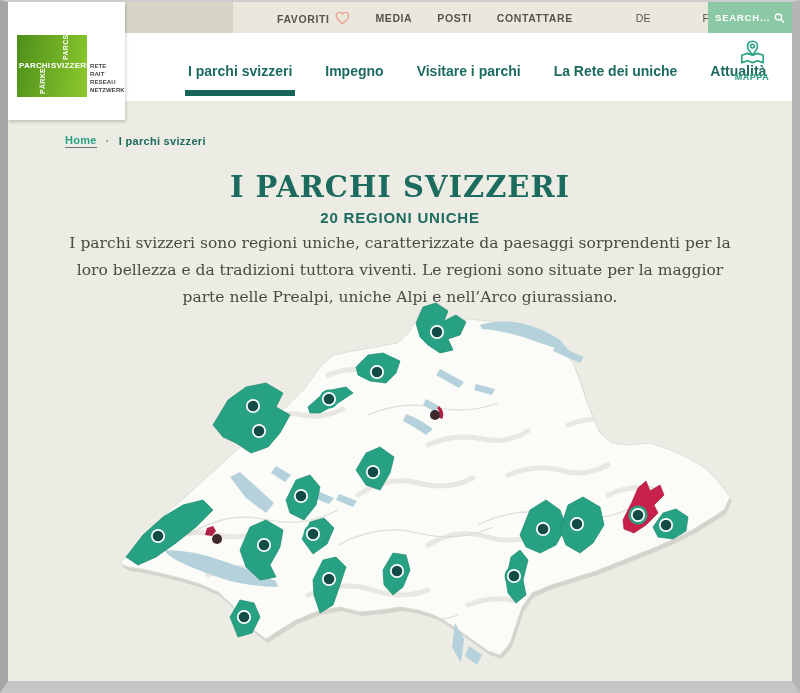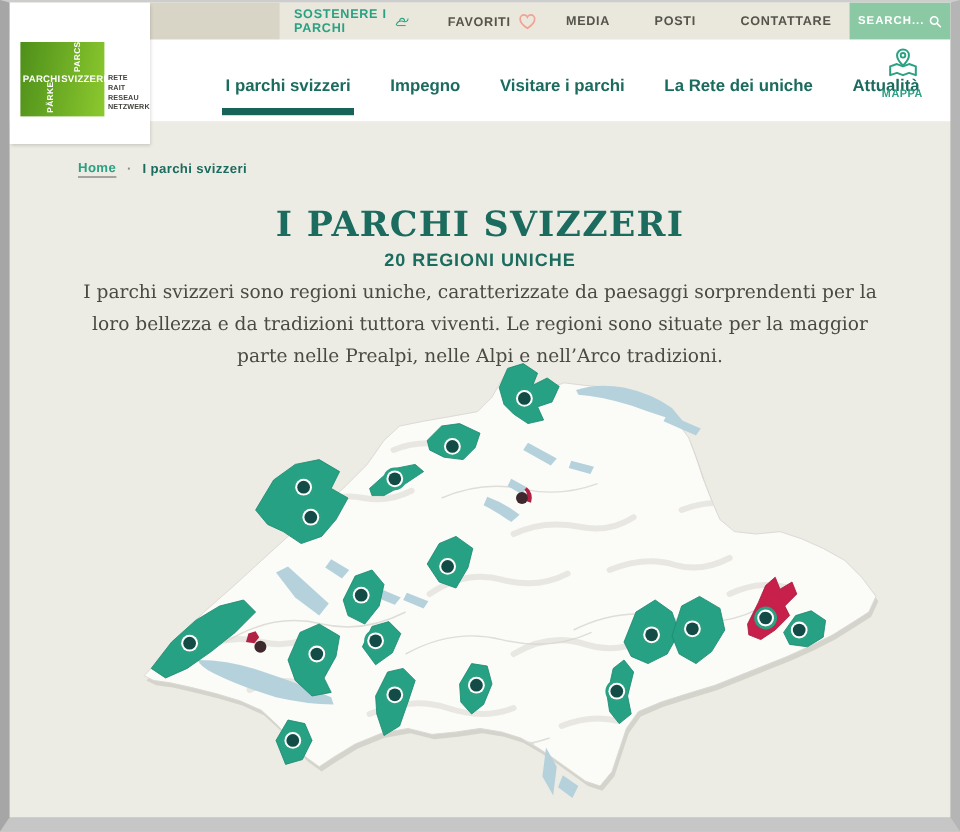--- a/index.html
+++ b/index.html
@@ -93,35 +93,27 @@
 </style>
 </head>
 <body>
 
 <div class="frame">
 <div class="page">
 
   <div class="topbar">
     <div class="topbar-dark-seg"></div>
     <div class="topbar-menu">
-      <div class="support-link">
-        <span>SOSTENERE I PARCHI</span>
-        <svg width="19" height="15" viewBox="0 0 19 15">
-          <path d="M2,12.5 C3,9.5 5.5,7.6 8.5,7.5 C11.5,7.4 12.5,9 15,8.3 C16.8,7.8 17.7,6.2 17.7,4.6" fill="none" stroke="#2aa183" stroke-width="1.4" stroke-linecap="round"></path>
-          <path d="M6.5,7.6 C6.3,5.6 7.8,4 9.8,4 C11.6,4 12.9,5.3 13,7" fill="none" stroke="#2aa183" stroke-width="1.4" stroke-linecap="round"></path>
-          <path d="M3,13.6 L14,13.6" fill="none" stroke="#2aa183" stroke-width="1.3" stroke-linecap="round"></path>
-        </svg>
-      </div>
       <div class="fav">
         <span class="tb-item">FAVORITI</span>
         <svg width="15" height="14" viewBox="0 0 16 15">
           <path d="M8,13.5 C8,13.5 1.5,9.3 1.5,5.2 C1.5,3 3.2,1.5 5,1.5 C6.3,1.5 7.5,2.2 8,3.4 C8.5,2.2 9.7,1.5 11,1.5 C12.8,1.5 14.5,3 14.5,5.2 C14.5,9.3 8,13.5 8,13.5 Z" fill="none" stroke="#f0a294" stroke-width="1.5"></path>
         </svg>
       </div>
-      <div id="tb-items" style="display:flex;gap:12px;">
+      <div id="tb-items" style="display:flex;">
             <span class="tb-item tb-gap">MEDIA</span>
             <span class="tb-item tb-gap">POSTI</span>
             <span class="tb-item tb-gap">CONTATTARE</span>
           </div>
       <div class="langs" id="langs">
             <span class="lang">DE</span>
             <span class="lang">FR</span>
             <span class="lang active">IT</span>
             <span class="lang">EN</span>
           </div>
@@ -171,21 +163,21 @@
   </div>
 
   <div class="breadcrumb">
     <span class="bc-home">Home</span>
     <span class="bc-sep">·</span>
     <span class="bc-cur">I parchi svizzeri</span>
   </div>
 
   <div class="page-title">I PARCHI SVIZZERI</div>
   <div class="page-sub">20 REGIONI UNICHE</div>
-  <div class="intro">I parchi svizzeri sono regioni uniche, caratterizzate da paesaggi sorprendenti per la loro bellezza e da tradizioni tuttora viventi. Le regioni sono situate per la maggior parte nelle Prealpi, nelle Alpi e nell’Arco tradizioni.</div>
+  <div class="intro">I parchi svizzeri sono regioni uniche, caratterizzate da paesaggi sorprendenti per la loro bellezza e da tradizioni tuttora viventi. Le regioni sono situate per la maggior parte nelle Prealpi, uniche Alpi e nell’Arco giurassiano.</div>
 
   <div class="map-wrap">
     <svg id="map-svg" width="784" height="386" viewBox="0 0 784 386">
       <defs>
         <clipPath id="chClip">
           <path d="M112,268 L128,252 L145,232 L162,215 L186,194 L210,172 L232,152 L255,132 L278,112 L298,92 L312,72 L325,60 L345,56 L368,52 L390,48 L402,36 L412,18 L422,10 L432,16 L438,26 L445,32 L452,28 L462,24 L478,26 L500,28 L522,34 L542,44 L556,56 L566,70 L572,86 L578,104 L585,122 L592,138 L604,148 L622,150 L642,148 L660,154 L678,162 L696,172 L710,186 L722,202 L716,215 L702,224 L686,234 L668,243 L648,252 L628,260 L608,268 L588,276 L565,283 L543,290 L524,298 L514,312 L508,330 L502,348 L492,360 L480,356 L466,346 L452,336 L440,328 L426,320 L410,315 L392,312 L372,315 L352,317 L332,312 L310,316 L288,325 L270,336 L258,344 L247,336 L236,325 L224,310 L210,297 L192,289 L172,283 L152,278 L134,274 L120,272 Z"></path>
         </clipPath>
       </defs>
 
       <path transform="translate(2,4)" fill="rgba(0,0,0,0.10)" d="M112,268 L128,252 L145,232 L162,215 L186,194 L210,172 L232,152 L255,132 L278,112 L298,92 L312,72 L325,60 L345,56 L368,52 L390,48 L402,36 L412,18 L422,10 L432,16 L438,26 L445,32 L452,28 L462,24 L478,26 L500,28 L522,34 L542,44 L556,56 L566,70 L572,86 L578,104 L585,122 L592,138 L604,148 L622,150 L642,148 L660,154 L678,162 L696,172 L710,186 L722,202 L716,215 L702,224 L686,234 L668,243 L648,252 L628,260 L608,268 L588,276 L565,283 L543,290 L524,298 L514,312 L508,330 L502,348 L492,360 L480,356 L466,346 L452,336 L440,328 L426,320 L410,315 L392,312 L372,315 L352,317 L332,312 L310,316 L288,325 L270,336 L258,344 L247,336 L236,325 L224,310 L210,297 L192,289 L172,283 L152,278 L134,274 L120,272 Z"></path>

